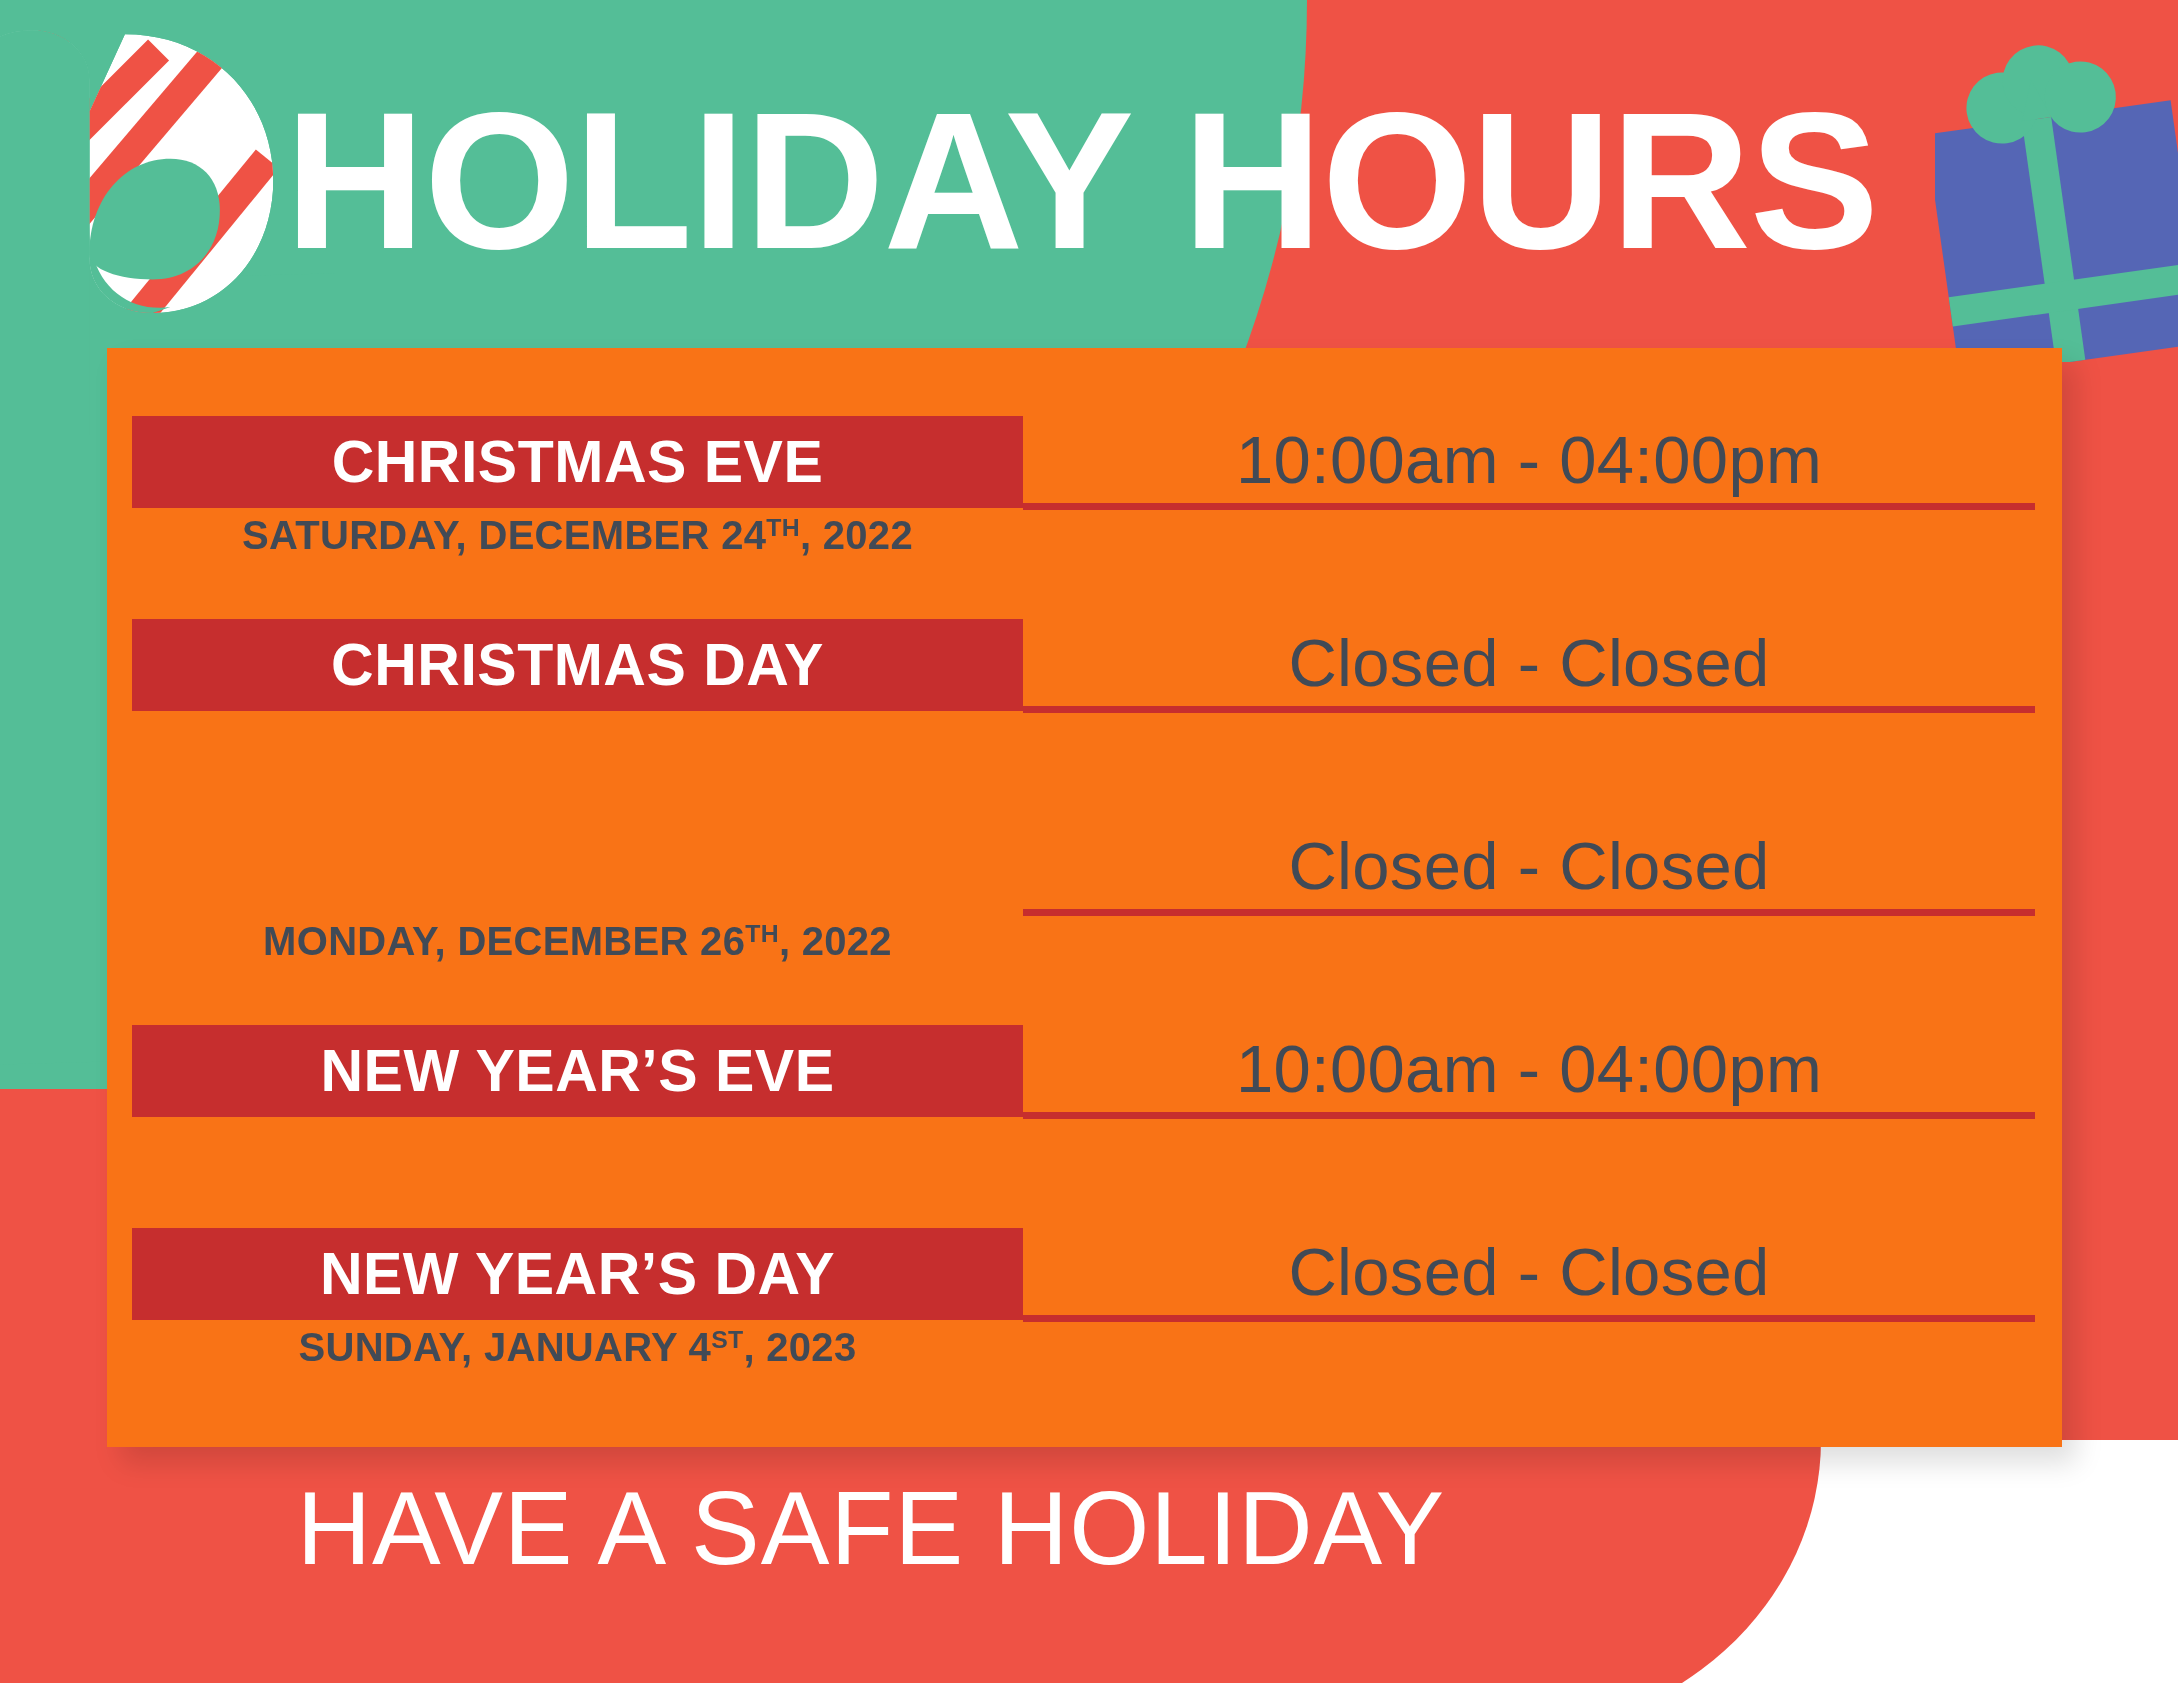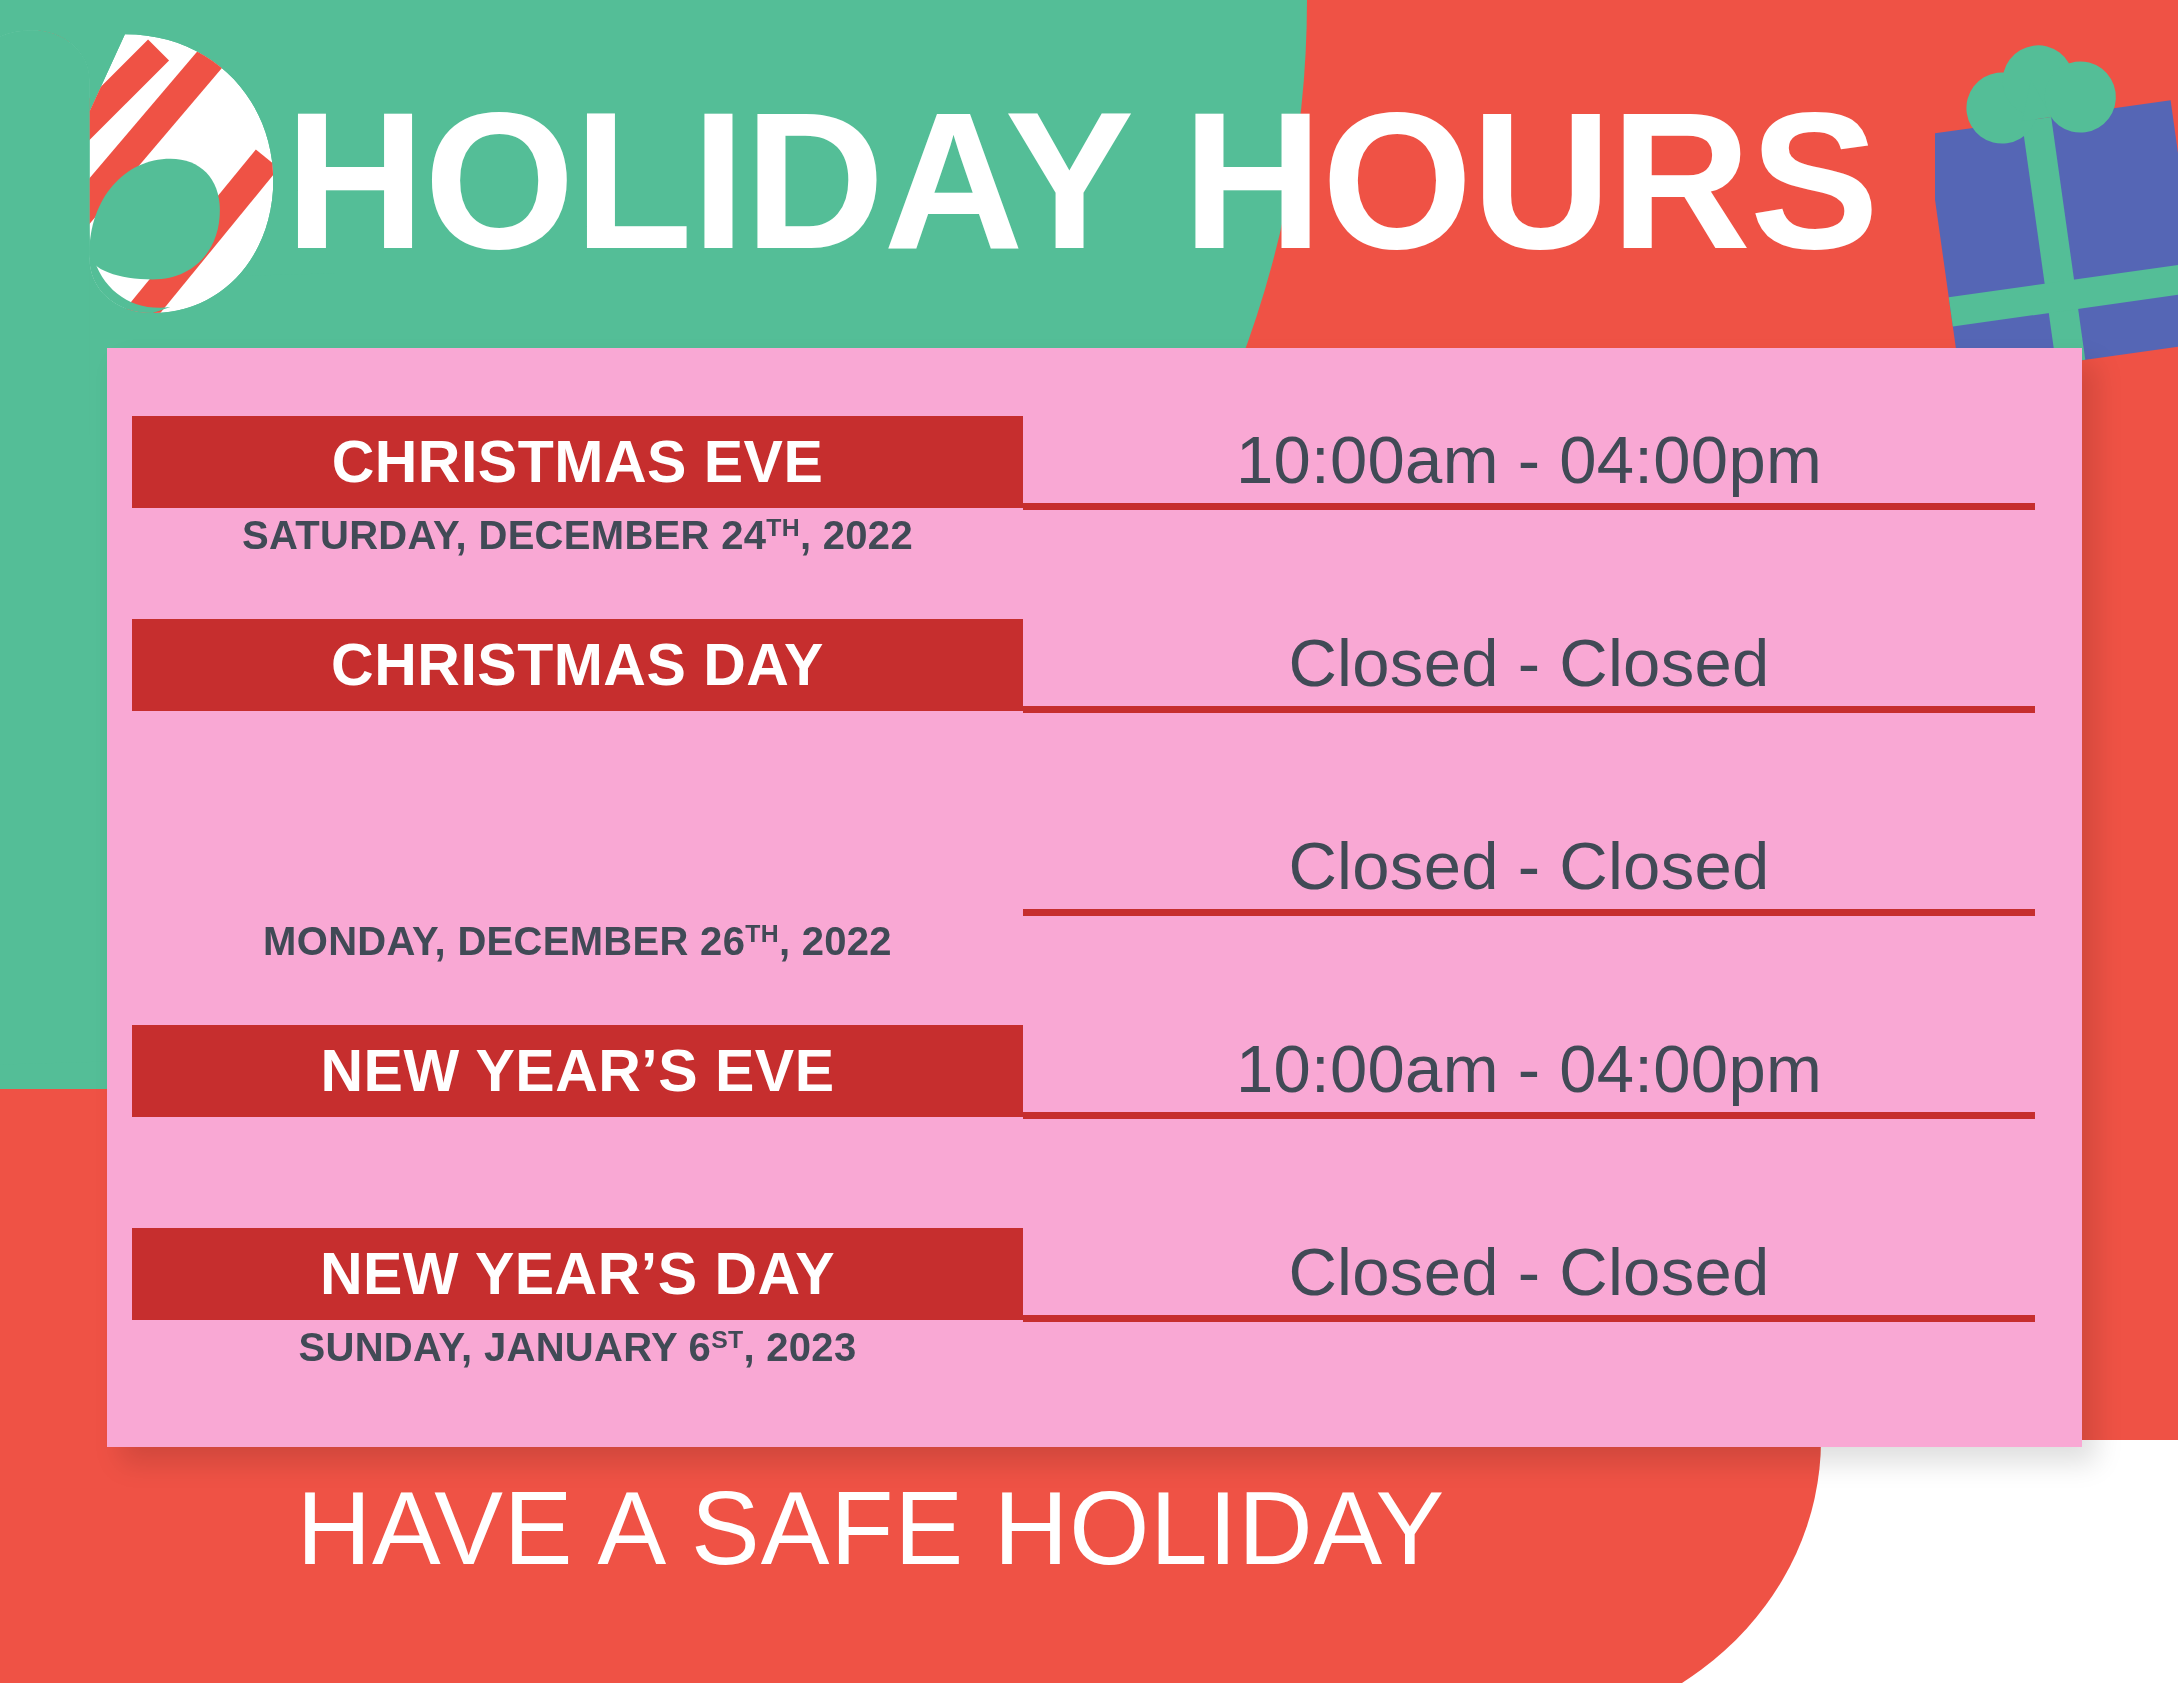--- a/index.html
+++ b/index.html
@@ -77,23 +77,22 @@
     letter-spacing: -1px;
     line-height: 1;
     white-space: nowrap;
   }
 
   
   .card {
     position: absolute;
     left: 107px; top: 348px;
     width: 1955px; height: 1099px;
-    background: #f9a8d4;
+    background: #f97316;
     box-shadow: 14px 16px 26px rgba(0,0,0,0.13);
-    padding-left: 20px;
   }
 
   
   .rows {
     position: absolute;
     left: 0; top: 0;
     width: 100%;
   }
   .row {
     position: absolute;
@@ -277,21 +276,21 @@
         <div class="hours-wrap">
           <div class="hours">10:00am - 04:00pm</div>
           <div class="hours-rule"></div>
         </div>
       </div>
 
       <div class="row" style="top:880px;">
         <div class="banner">
           <span class="banner-label">NEW YEAR’S DAY</span>
         </div>
-        <div class="date"><span>SUNDAY, JANUARY 6</span><sup>ST</sup><span>, 2023</span></div>
+        <div class="date"><span>SUNDAY, JANUARY 4</span><sup>ST</sup><span>, 2023</span></div>
         <div class="hours-wrap">
           <div class="hours">Closed - Closed</div>
           <div class="hours-rule"></div>
         </div>
       </div>
 
     </div>
   </div>
 
   <div class="footer-text">HAVE A SAFE HOLIDAY</div>

